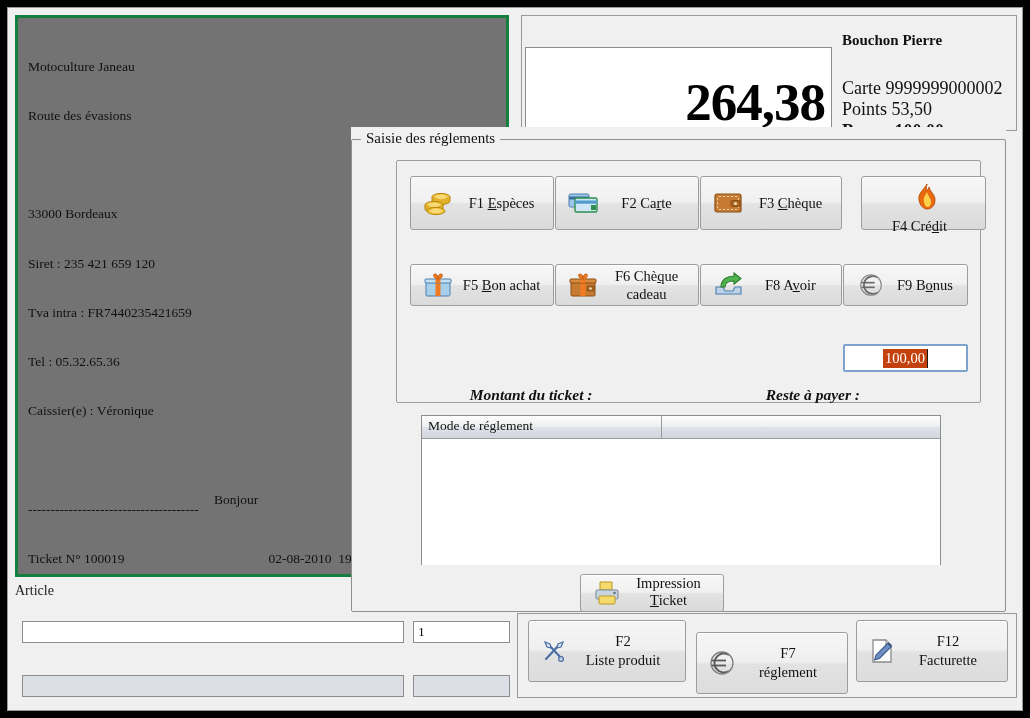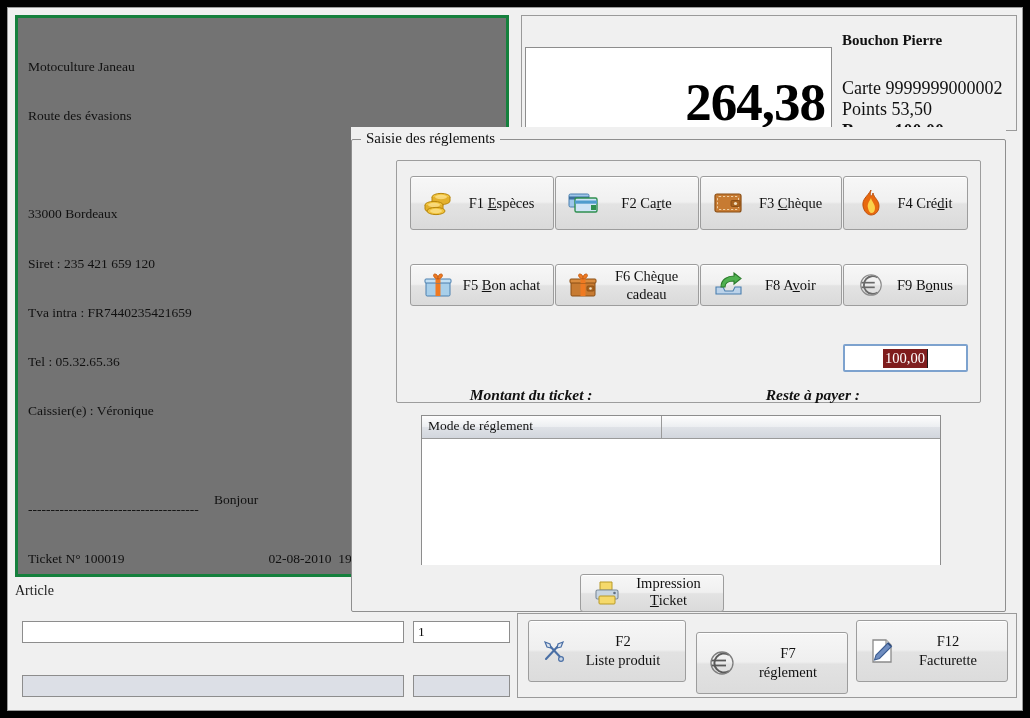--- a/index.html
+++ b/index.html
@@ -240,42 +240,42 @@
     font-size: 14.5px;
     color: #111;
     line-height: 18px;
     padding-right: 8px;
   }
   .row1 { top: 15px; height: 54px; }
   .row2 { top: 103px; height: 42px; }
   #pb-f1 { left: 13px;  width: 144px; }
   #pb-f2 { left: 158px; width: 144px; }
   #pb-f3 { left: 303px; width: 142px; }
-  #pb-f4 { left: 446px; width: 125px; }
+  #pb-f4 { left: 464px; width: 125px; flex-direction: column; }
   #pb-f5 { left: 13px;  width: 144px; }
   #pb-f6 { left: 158px; width: 144px; }
   #pb-f8 { left: 303px; width: 142px; }
   #pb-f9 { left: 446px; width: 125px; }
 
   #bonus-input {
     position: absolute;
     left: 446px;
     top: 183px;
     width: 125px;
     height: 28px;
     background: #ffffff;
     border: 2px solid #7da2ce;
     border-radius: 2px;
     box-sizing: border-box;
     display: flex;
     align-items: center;
     justify-content: center;
   }
   #bonus-input .sel {
-    background: #7f1d1d;
+    background: #c2410c;
     color: #ffffff;
     font-size: 14.5px;
     padding: 1px 2px;
     border-right: 1px solid #1a1a1a;
   }
   .totline {
     position: absolute;
     top: 207px;
     font-family: "Liberation Serif", "DejaVu Serif", serif;
     font-weight: bold;

